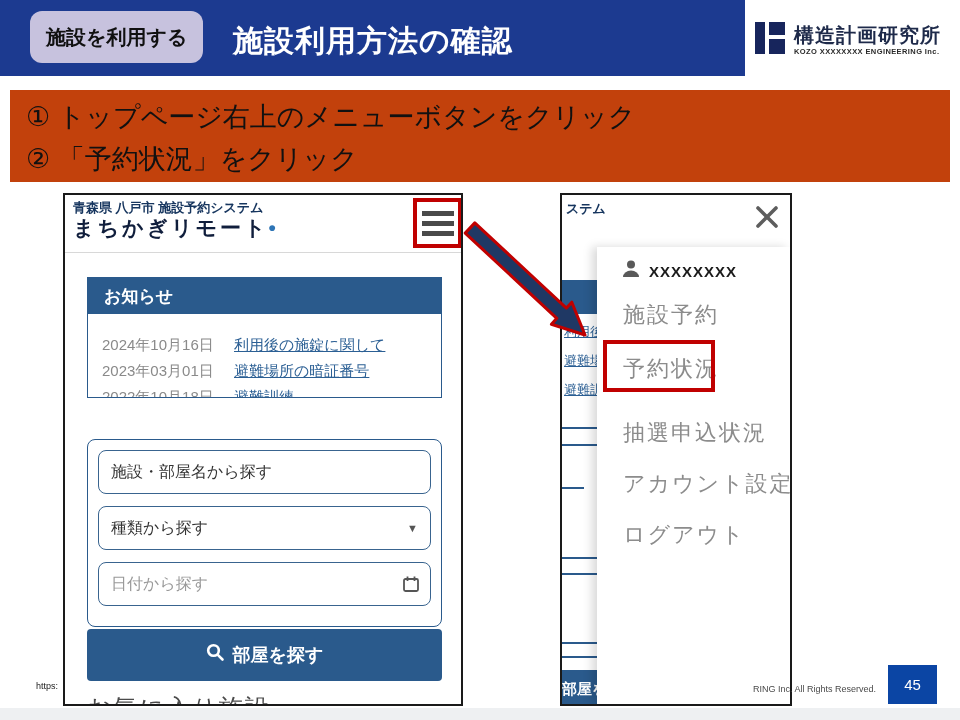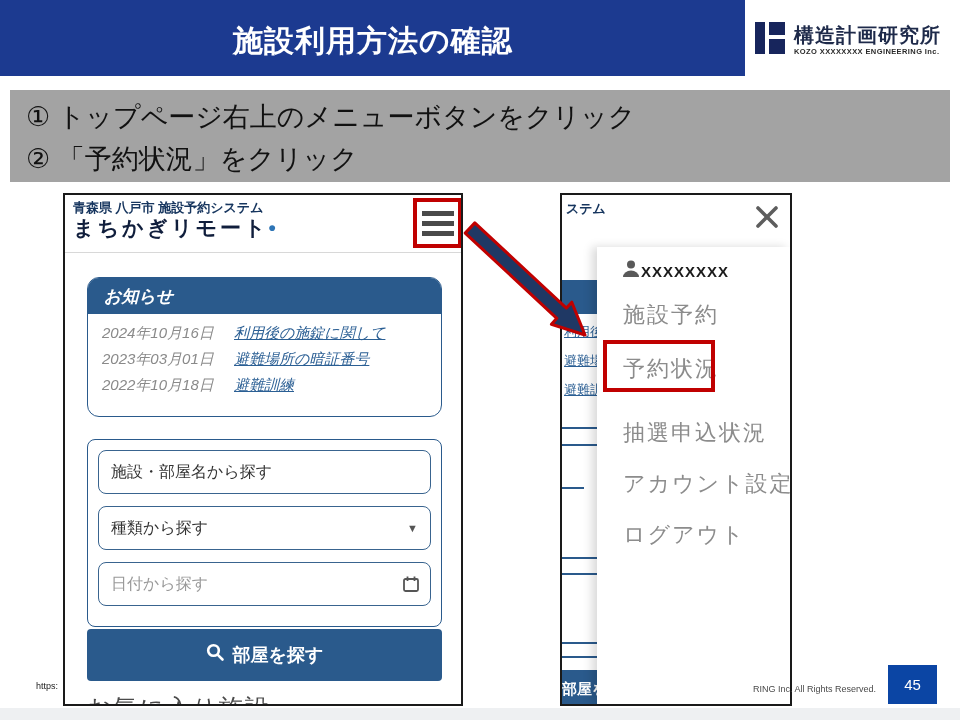--- a/index.html
+++ b/index.html
@@ -13,43 +13,43 @@
     background:#c7c2de; border-radius:12px; display:flex; align-items:center;
     font-size:20px; font-weight:bold; color:#101010; }
   .slide-title { position:absolute; left:233px; top:21px; font-size:30px; font-weight:bold; color:#ffffff; letter-spacing:1px; }
   .logo-block { position:absolute; left:753px; top:20px; width:200px; display:flex; align-items:center; gap:5px; }
   .logo-texts { display:flex; flex-direction:column; }
   .logo-name { font-size:20px; font-weight:bold; color:#1e2a4a; letter-spacing:1px; line-height:22px; }
   .logo-sub { font-size:7.5px; font-weight:bold; color:#2a2a2a; letter-spacing:0.4px; margin-top:1px; }
 
   
   .instruction-box { position:absolute; left:10px; top:90px; width:940px; height:92px;
-    background:#a3a3a3; padding:6px 0 16px 16px; }
+    background:#c2410c; padding:6px 0 16px 16px; }
   .instruction-line { font-size:27px; color:#111; line-height:42px; white-space:nowrap; }
 
   
   .phone { position:absolute; top:193px; background:#fff; border:2px solid #1a1a1a; overflow:hidden; }
   .navy { background:#2a5a8c; }
 
   
   .phone-left { left:63px; width:400px; height:513px; }
   .p1-systitle { position:absolute; left:8px; top:4px; font-size:13px; font-weight:600; color:#16355e; }
   .p1-applogo { position:absolute; left:8px; top:19px; font-size:21px; font-weight:bold; color:#101e3c; letter-spacing:3px; }
   .p1-applogo::after { content:"•"; color:#2e75b6; font-size:21px; }
   .p1-hamburger-box { position:absolute; left:348px; top:3px; width:49px; height:50px;
     border:4px solid #c00000; display:flex; align-items:center; justify-content:center; cursor:pointer; }
   .hamburger { display:flex; flex-direction:column; gap:5px; }
   .hamburger span { display:block; width:32px; height:5px; background:#4a4a4a; }
   .p1-divider { position:absolute; left:0; top:57px; width:100%; height:1px; background:#d8d8d8; }
 
-  .notice-panel { position:absolute; left:22px; top:82px; width:355px; height:140px;
-    border:1.5px solid #2a5a8c; border-radius:12px; background:#fff; overflow:hidden;font-style:italic; }
+  .notice-panel { position:absolute; left:22px; top:82px; width:355px; height:121px;
+    border:1.5px solid #2a5a8c; border-radius:0; background:#fff; overflow:hidden; }
   .notice-header { height:36px; background:#2a5a8c; color:#fff; font-weight:bold; font-size:17px;
     display:flex; align-items:center; padding-left:16px; }
-  .notice-rows { padding:10px 14px 0 14px; }
+  .notice-rows { padding:22px 14px 0 14px; }
   .notice-row { display:flex; margin-bottom:7px; }
   .notice-date { width:132px; font-size:15px; color:#8a8a8a; flex:none; }
   .notice-link { font-size:15px; color:#2b5f94; text-decoration:underline; cursor:pointer; }
 
   .search-panel { position:absolute; left:22px; top:244px; width:355px; height:188px;
     border:1.5px solid #2a5a8c; border-radius:8px; background:#fff; padding:10px; }
   .search-field { position:relative; width:100%; height:44px; border:1.5px solid #39648f; border-radius:8px;
     display:flex; align-items:center; padding:0 12px; margin-bottom:12px; font-size:16px; color:#333; cursor:text; }
   .search-field.placeholder { color:#999; }
   .field-caret { position:absolute; right:12px; font-size:11px; color:#555; }
@@ -65,21 +65,21 @@
   .p2-close { position:absolute; right:9px; top:8px; width:28px; height:28px; cursor:pointer; }
   .p2-bgstrip { position:absolute; left:0; top:0; width:35px; height:100%; }
   .strip-navy-block { position:absolute; left:0; top:85px; width:35px; height:34px; }
   .strip-link { position:absolute; left:2px; width:33px; overflow:hidden; font-size:13px; color:#2b5f94;
     text-decoration:underline; white-space:nowrap; }
   .strip-line { position:absolute; left:0; width:35px; height:2px; background:#2a5a8c; }
   .strip-button { position:absolute; left:0; top:475px; width:35px; height:38px; color:#fff;
     font-size:15px; font-weight:bold; display:flex; align-items:center; overflow:hidden; white-space:nowrap; }
   .p2-menu { position:absolute; left:35px; top:52px; right:0; bottom:0; background:#fff;
     box-shadow:-5px 0 9px rgba(0,0,0,0.15); }
-  .p2-user { position:absolute; left:24px; top:12px; display:flex; align-items:center; }
+  .p2-user { position:absolute; left:24px; top:12px; display:flex; align-items:center; gap:8px; }
   .p2-user-name { font-size:15px; font-weight:bold; color:#1a1a1a; letter-spacing:1px; }
   .menu-item { position:absolute; left:26px; font-size:22px; color:#8c8c8c; letter-spacing:2px; cursor:pointer; white-space:nowrap;text-align:center; }
   .mi-0 { top:53px; } .mi-1 { top:107px; } .mi-2 { top:171px; } .mi-3 { top:222px;font-family:Liberation Mono, monospace; } .mi-4 { top:273px; }
   .p2-redbox { position:absolute; left:6px; top:93px; width:112px; height:52px; border:4px solid #c00000; }
 
   
   .arrow-overlay { position:absolute; left:0; top:0; width:960px; height:720px; pointer-events:none; z-index:40; }
 
   
   .footer-url { position:absolute; left:36px; top:681px; font-size:9px; color:#222; }
@@ -87,20 +87,23 @@
   .page-number-box { position:absolute; left:888px; top:665px; width:49px; height:39px; background:#0b45a4;
     color:#fff; font-size:15px; display:flex; align-items:center; justify-content:center; }
   .bottom-strip { position:absolute; left:0; top:708px; width:960px; height:12px; background:#eef0f2; }
 </style>
 </head>
 <body>
 
 <div class="slide">
 
   <div class="header-bar"></div>
+  <div class="lesson-badge">
+    <span>施設を利用する</span>
+  </div>
   <div class="slide-title">施設利用方法の確認</div>
 
   <div class="logo-block">
     <span>
       <svg width="36" height="36" viewBox="0 0 36 36">
         <rect x="2" y="2" width="10" height="32" fill="#17255c"></rect>
         <rect x="16" y="2" width="16" height="13" fill="#17255c"></rect>
         <rect x="16" y="19" width="16" height="15" fill="#17255c"></rect>
       </svg>
     </span>

